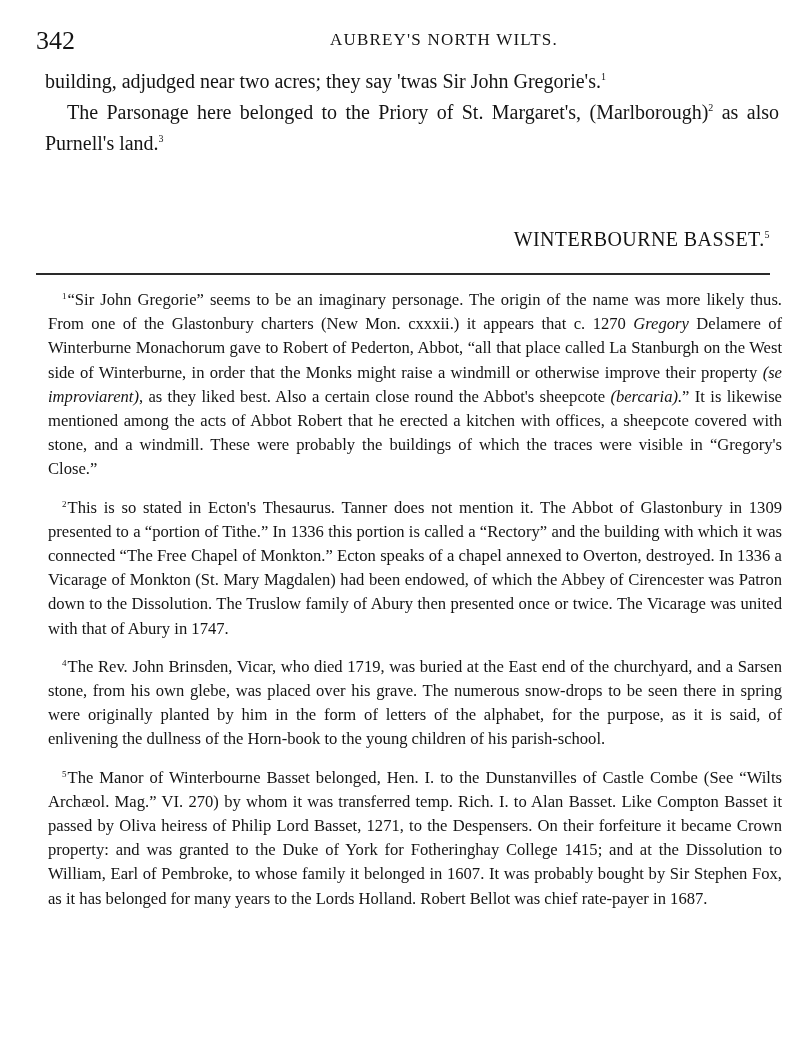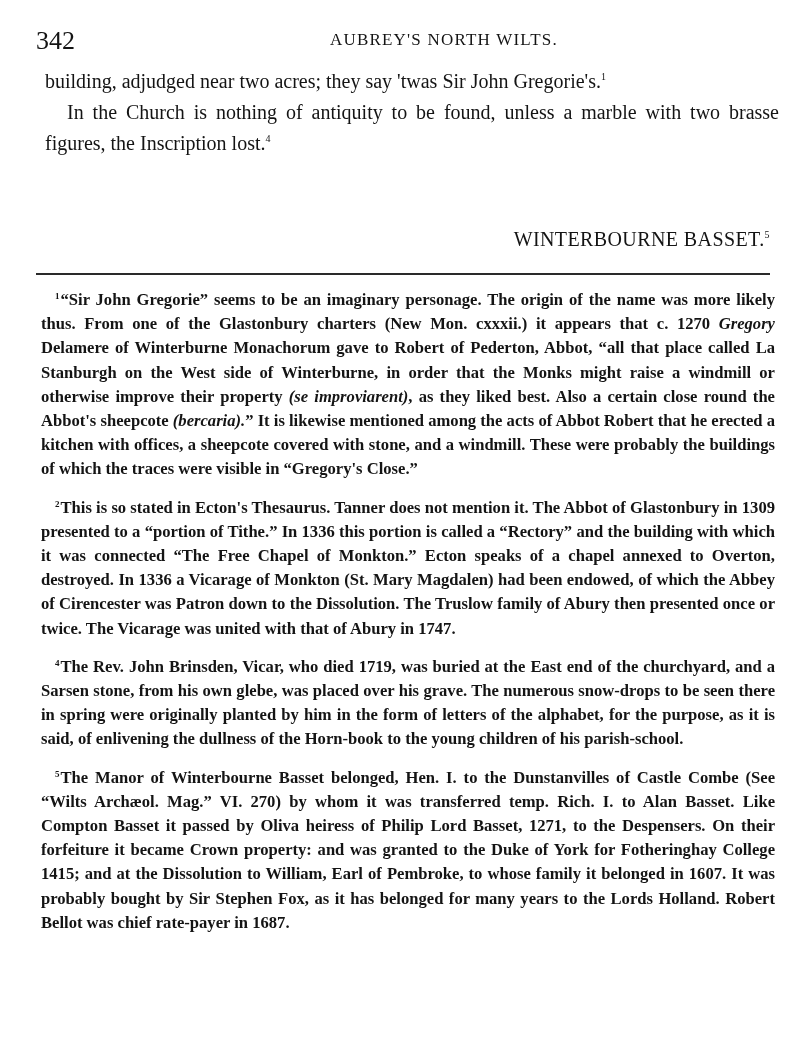--- a/index.html
+++ b/index.html
@@ -93,26 +93,25 @@
       position: absolute;
       top: 273px;
       left: 0;
       width: 734px;
       height: 0;
       border-top: 2px solid #2a2a2a;
     }
     .footnotes {
       position: absolute;
       top: 288px;
-      left: 5px;
+      left: 12px;
       width: 734px;
       font-size: 16.6px;
       line-height: 24.2px;
       text-align: justify;
-      font-weight: bold;
     }
     .footnote {
       margin: 0 0 14px 0;
       text-indent: 14px;
     }
     .footnote sup {
       font-size: 9px;
       vertical-align: 6px;
       margin-right: 1px;
     }
@@ -125,21 +124,21 @@
 
 <div class="page">
 
   <div class="running-head">
     <span class="page-number">342</span>
     <span class="book-title">Aubrey's North Wilts.</span>
   </div>
 
   <div class="main-text">
     <p><span>building, adjudged near two acres; they say 'twas Sir John Gregorie's.</span><sup>1</sup></p>
-    <p class="indent"><span>In the Church is nothing of antiquity to be found, unless a marble with two brasse figures, the Inscription lost.</span><sup>4</sup></p>
+    <p class="indent"><span>The Parsonage here belonged to the Priory of St. Margaret's, (Marlborough)</span><sup>2</sup><span> as also Purnell's land.</span><sup>3</sup></p>
   </div>
 
   <div class="section-heading"><span>WINTERBOURNE BASSET.</span><sup>5</sup></div>
 
   <div class="rule"></div>
 
   <div class="footnotes">
     <p class="footnote"><sup>1</sup><span>“Sir John Gregorie” seems to be an imaginary personage. The origin of the name was more likely thus. From one of the Glastonbury charters (New Mon. cxxxii.) it appears that c. 1270 </span><em>Gregory</em><span> Delamere of Winterburne Monachorum gave to Robert of Pederton, Abbot, “all that place called La Stanburgh on the West side of Winterburne, in order that the Monks might raise a windmill or otherwise improve their property </span><em>(se improviarent)</em><span>, as they liked best. Also a certain close round the Abbot's sheepcote </span><em>(bercaria).</em><span>” It is likewise mentioned among the acts of Abbot Robert that he erected a kitchen with offices, a sheepcote covered with stone, and a windmill. These were probably the buildings of which the traces were visible in “Gregory's Close.”</span></p>
     <p class="footnote"><sup>2</sup><span>This is so stated in Ecton's Thesaurus. Tanner does not mention it. The Abbot of Glastonbury in 1309 presented to a “portion of Tithe.” In 1336 this portion is called a “Rectory” and the building with which it was connected “The Free Chapel of Monkton.” Ecton speaks of a chapel annexed to Overton, destroyed. In 1336 a Vicarage of Monkton (St. Mary Magdalen) had been endowed, of which the Abbey of Cirencester was Patron down to the Dissolution. The Truslow family of Abury then presented once or twice. The Vicarage was united with that of Abury in 1747.</span></p>
     <p class="footnote"><sup>4</sup><span>The Rev. John Brinsden, Vicar, who died 1719, was buried at the East end of the churchyard, and a Sarsen stone, from his own glebe, was placed over his grave. The numerous snow-drops to be seen there in spring were originally planted by him in the form of letters of the alphabet, for the purpose, as it is said, of enlivening the dullness of the Horn-book to the young children of his parish-school.</span></p>

